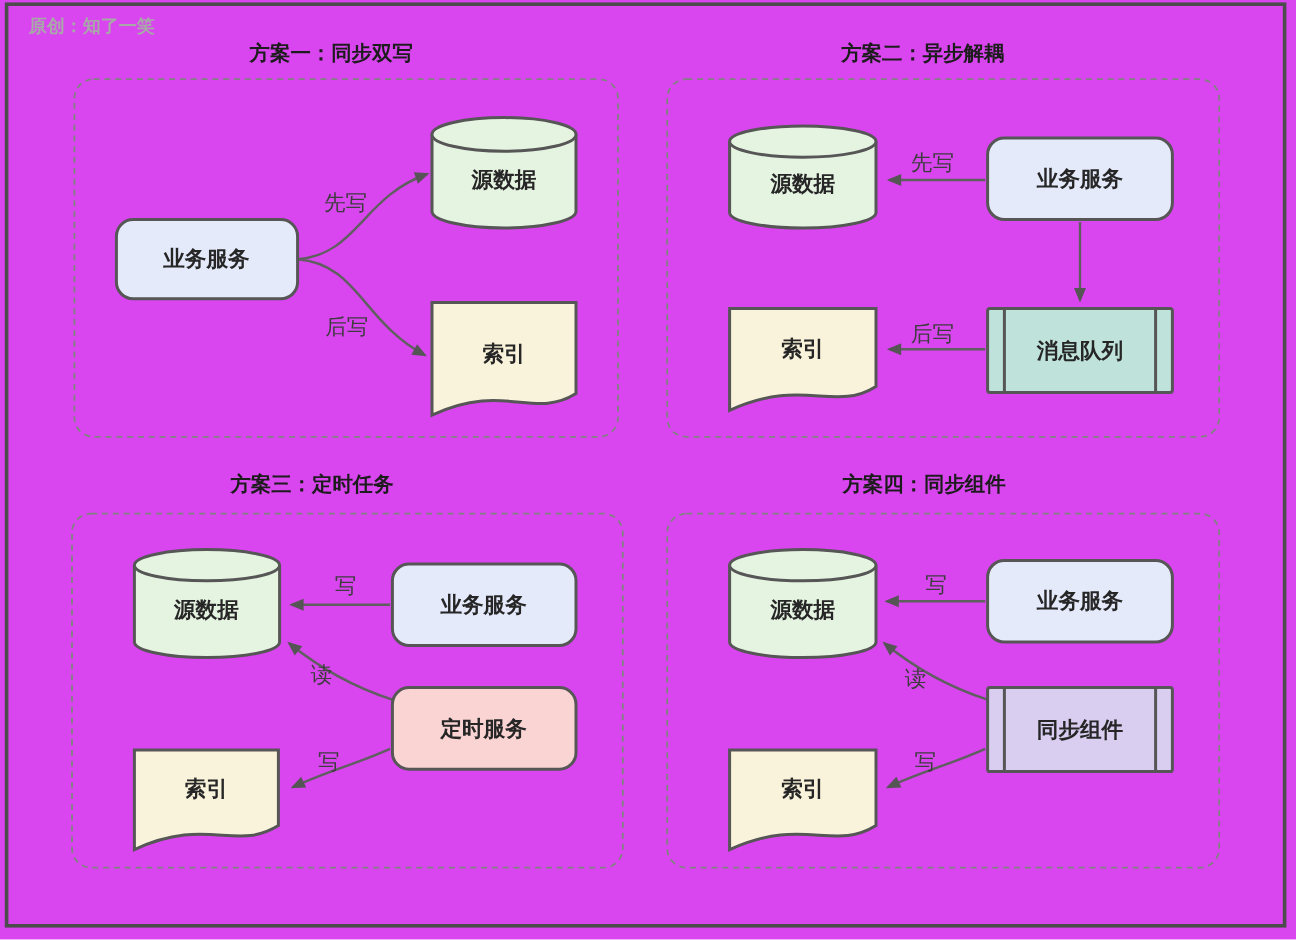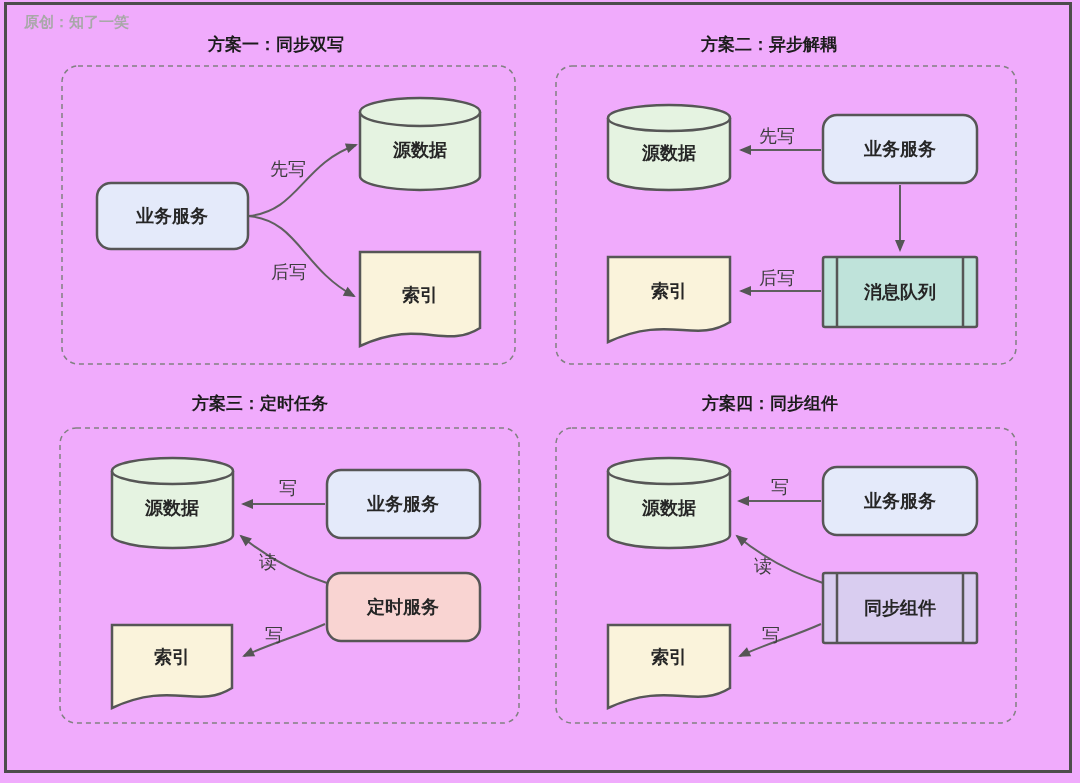--- a/index.html
+++ b/index.html
@@ -1,16 +1,16 @@
 <!DOCTYPE html>
 <html><head>
 <meta charset="utf-8">
 <style>
   html,body{margin:0;padding:0;background:#ffffff;}
-  .stage{position:relative;width:1080px;height:783px;background:#f0abfc;overflow:hidden;}
+  .stage{position:relative;width:1080px;height:783px;background:#d946ef;overflow:hidden;}
   svg text{font-family:"Liberation Sans",sans-serif;}
   .watermark{font-size:15px;font-weight:bold;fill:#a8a8a8;}
   .panel-title{font-size:17px;font-weight:bold;fill:#1c1c1c;text-anchor:middle;}
   .node-label{font-size:18px;font-weight:bold;fill:#262626;text-anchor:middle;}
   .edge-label{font-size:18px;fill:#3d3d3d;text-anchor:middle;}
   .frame{fill:none;stroke:#4c4c4c;stroke-width:3;}
   .dashed-box{fill:none;stroke:#818181;stroke-width:1.5;stroke-dasharray:5 4;}
   .shape{stroke:#565656;stroke-width:2.5;}
   .bar{stroke:#565656;stroke-width:2.5;}
   .edge{fill:none;stroke:#5f5f5f;stroke-width:2;}

